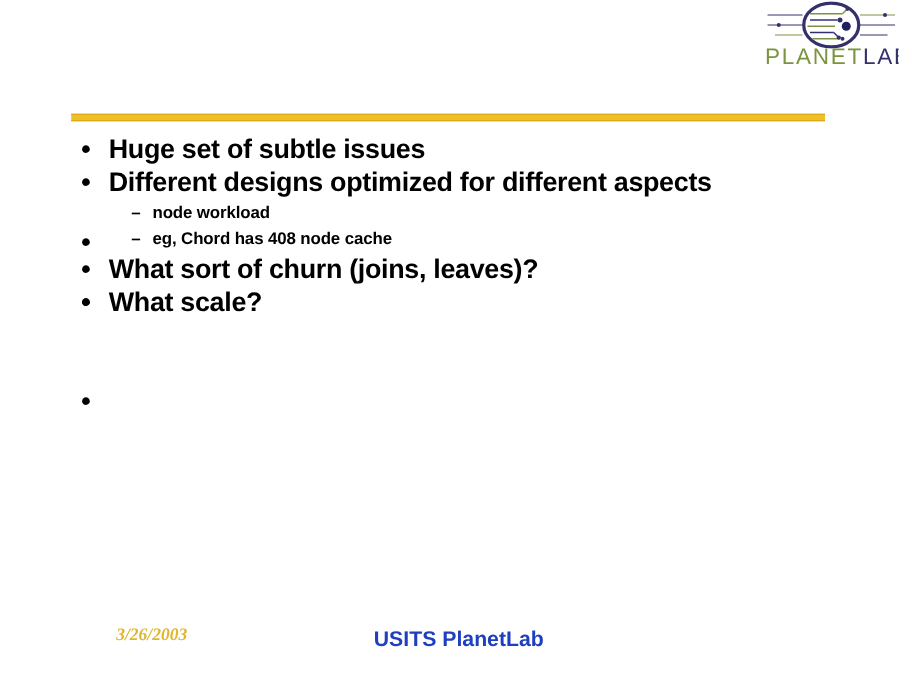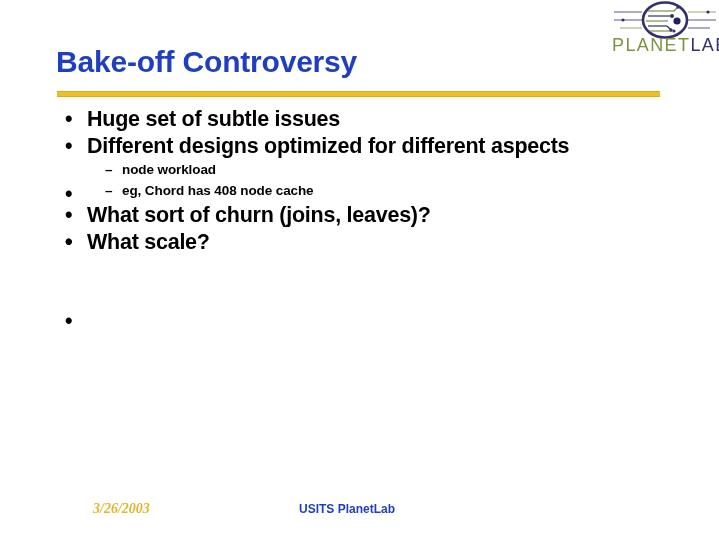--- a/index.html
+++ b/index.html
@@ -124,21 +124,21 @@
     font-style: italic;
     color: #e0b62c;
     white-space: nowrap;
     margin-left: 32px;
   }
   #footer-center {
     position: absolute;
     left: 299px;
     top: 502px;
     font-family: "Liberation Sans", sans-serif;
-    font-size: 12px;
+    font-size: 17px;
     font-weight: bold;
     color: #1f3fc0;
     white-space: nowrap;
   }
 </style>
 </head>
 <body>
 
 <div id="slide">
 
@@ -167,21 +167,20 @@
 
       <circle cx="66" cy="6" r="1.7" fill="#33306b"></circle>
       <circle cx="60" cy="15" r="2.0" fill="#33306b"></circle>
       <circle cx="65" cy="20" r="3.6" fill="#1f2060"></circle>
       <circle cx="59" cy="29" r="1.7" fill="#33306b"></circle>
       <circle cx="62" cy="30" r="1.6" fill="#33306b"></circle>
     </svg>
     <div id="logo-wordmark"><span class="wm-planet">PLANET</span><span class="wm-lab">LAB</span></div>
   </div>
 
-  <div id="title">Bake-off Controversy</div>
   <div id="title-rule"></div>
 
   <div id="body">
 
     <p class="l1">
       <span class="marker">•</span>
       <span>Huge set of subtle issues</span>
     </p>
 
     <p class="l1">

